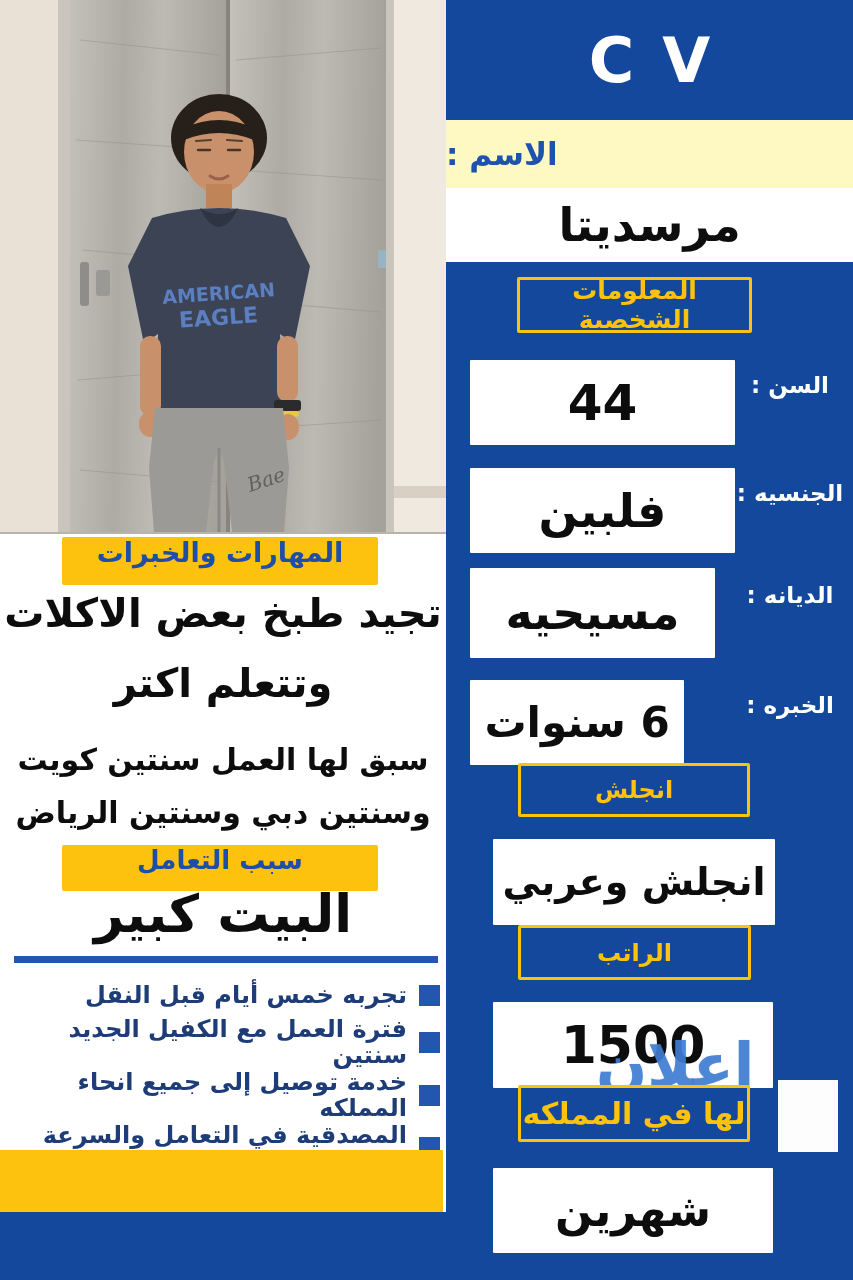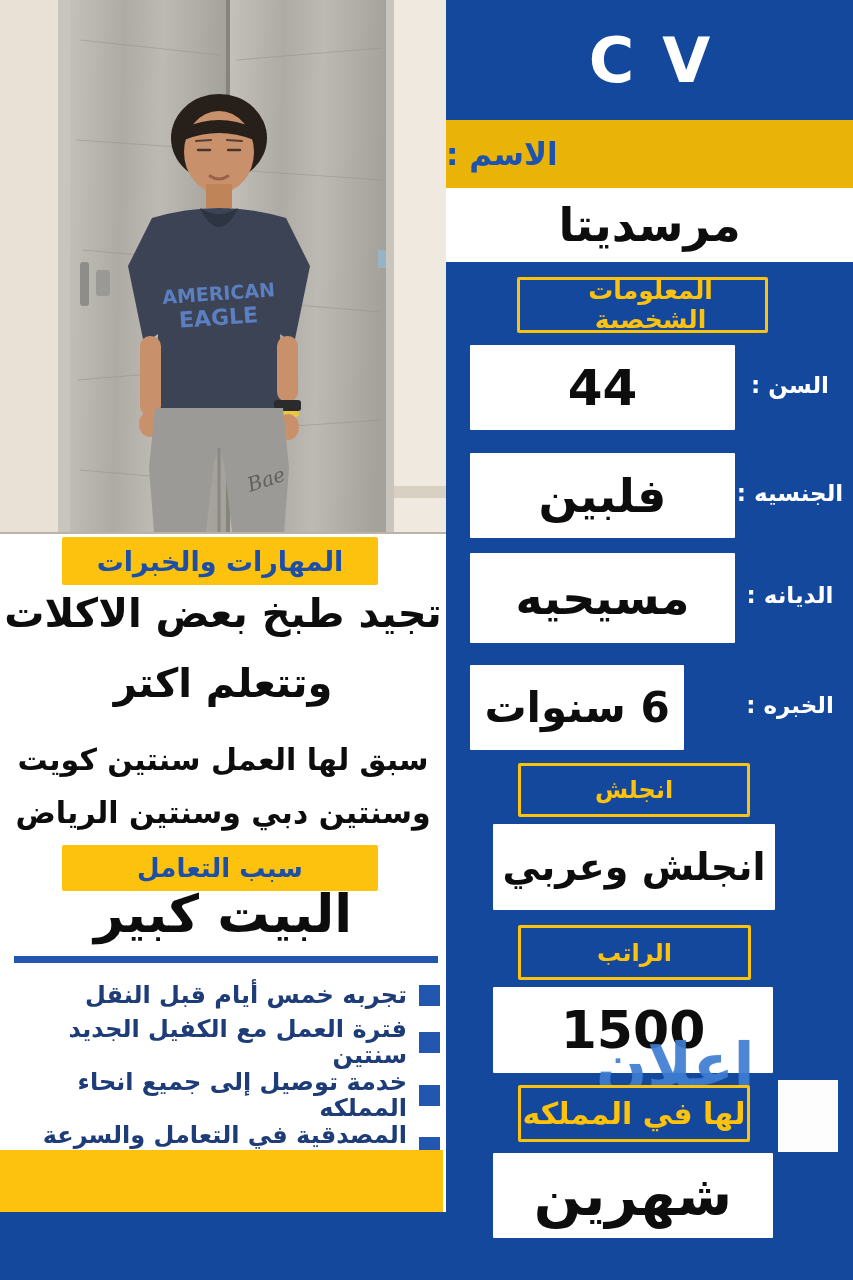--- a/index.html
+++ b/index.html
@@ -7,21 +7,21 @@
     width:853px;height:1280px;position:relative;background:#ffffff;
     font-family:"DejaVu Sans", sans-serif;overflow:hidden;
   }
   #canvas{position:absolute;inset:0;width:853px;height:1280px;}
 
   
   .left-col{position:absolute;left:0;top:0;width:446px;height:1280px;background:#ffffff;}
   .photo-frame{position:absolute;left:0;top:0;width:446px;height:532px;overflow:hidden;background:#ded7cb;border-bottom:2px solid #b9b3a8;}
   .yellow-banner{
     position:absolute;background:#fcc20d;color:#1d4fa8;font-weight:bold;
-    display:flex;align-items:center;justify-content:center;text-align:center;
+    display:flex;align-items:flex-start;justify-content:center;text-align:center;
     border-radius:2px;
   }
   .skills-banner{left:62px;top:537px;width:316px;height:48px;font-size:27px;}
   .reason-banner{left:62px;top:845px;width:316px;height:46px;font-size:26px;}
   .big-black{
     position:absolute;left:0;width:446px;text-align:center;color:#0d0d0d;
     font-weight:bold;direction:rtl;
   }
   .skill-line1{top:590px;font-size:40px;text-align:center;}
   .skill-line2{top:660px;font-size:40px;}
@@ -39,50 +39,50 @@
   .bottom-yellow-bar{position:absolute;left:0;top:1150px;width:443px;height:62px;background:#fcc20d;}
   .bottom-blue{position:absolute;left:0;top:1212px;width:446px;height:68px;background:#14489d;}
 
   
   .right-col{position:absolute;left:446px;top:0;width:407px;height:1280px;background:#14489d;}
   .cv-header{
     position:absolute;left:0;top:0;width:100%;height:120px;display:flex;align-items:center;justify-content:center;
     color:#ffffff;font-weight:bold;font-size:62px;letter-spacing:.45em;text-indent:.45em;
   }
   .name-band{
-    position:absolute;left:0;top:120px;width:100%;height:68px;background:#eab308;
+    position:absolute;left:0;top:120px;width:100%;height:68px;background:#fef9c3;
     display:flex;align-items:center;justify-content:flex-end;direction:rtl;
     color:#1d53ae;font-weight:bold;font-size:31px;padding:0;box-sizing:border-box;
   }
   .name-band .inner{margin-right:30px;}
   .name-value-band{
     position:absolute;left:0;top:188px;width:100%;height:74px;background:#ffffff;
     display:flex;align-items:center;justify-content:center;
     color:#0d0d0d;font-weight:bold;font-size:46px;direction:rtl;
   }
   .section-box{
     position:absolute;background:#14489d;border:3px solid #fcc20d;border-radius:2px;
     display:flex;align-items:center;justify-content:center;
     color:#fcc20d;font-weight:bold;direction:rtl;text-align:center;
   }
-  .info-title{left:71px;top:277px;width:229px;height:50px;font-size:25px;padding-left:16px;}
+  .info-title{left:71px;top:277px;width:229px;height:50px;font-size:25px;}
   .lang-title{left:72px;top:763px;width:226px;height:48px;font-size:24px;}
   .salary-title{left:72px;top:925px;width:227px;height:49px;font-size:24px;}
   .kingdom-title{left:72px;top:1085px;width:226px;height:51px;font-size:30px;}
   .value-box{
     position:absolute;background:#ffffff;display:flex;align-items:center;justify-content:center;
-    color:#0d0d0d;font-weight:bold;direction:rtl;text-align:center;border-radius:1px;
+    color:#0d0d0d;font-weight:bold;direction:rtl;text-align:center;border-radius:1px;margin-top:15px;
   }
   .vb-age{left:24px;top:345px;width:265px;height:85px;font-size:50px;}
   .vb-nat{left:24px;top:453px;width:265px;height:85px;font-size:46px;}
-  .vb-rel{left:24px;top:553px;width:265px;height:90px;font-size:46px;}
+  .vb-rel{left:24px;top:553px;width:245px;height:90px;font-size:46px;}
   .vb-exp{left:24px;top:665px;width:214px;height:85px;font-size:42px;}
   .vb-lang{left:47px;top:824px;width:282px;height:86px;font-size:38px;}
   .vb-salary{left:47px;top:987px;width:280px;height:86px;font-size:52px;}
-  .vb-kingdom{left:47px;top:1153px;width:280px;height:85px;font-size:56px;}
+  .vb-kingdom{left:47px;top:1153px;width:280px;height:85px;font-size:44px;}
   .field-label{
     position:absolute;right:4px;width:118px;color:#ffffff;font-weight:bold;font-size:23px;
     direction:rtl;text-align:center;
   }
   .fl-age{top:372px;}
   .fl-nat{top:480px;}
   .fl-rel{top:582px;}
   .fl-exp{top:692px;}
   .watermark{
     position:absolute;left:150px;top:1030px;font-size:60px;font-weight:bold;

